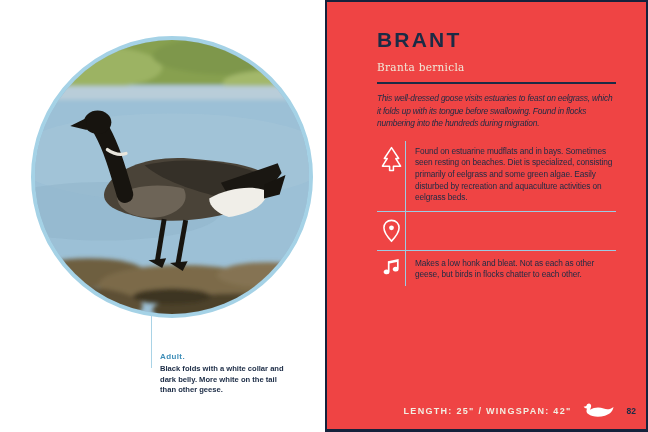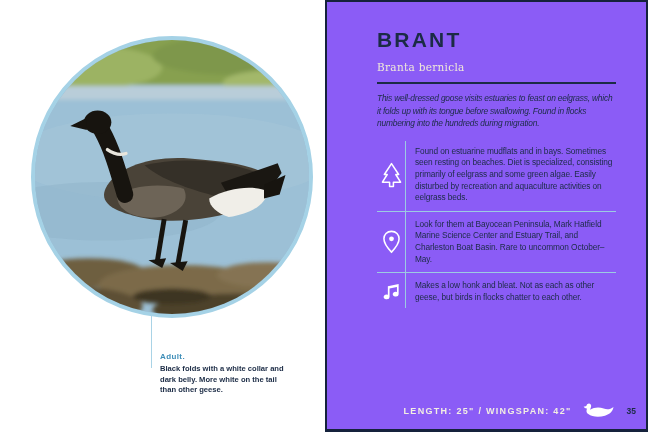--- a/index.html
+++ b/index.html
@@ -20,33 +20,33 @@
   .caption-connector {
     position:absolute; left:151px; top:316px; width:1px; height:52px; background:#A9D3E6;
   }
   .caption { position:absolute; left:160px; top:320px; width:128px; }
   .caption-label { color:#3E8EB8; font-size:8px; font-weight:bold; letter-spacing:.4px; margin-bottom:3px;margin-top:32px; }
   .caption-text { color:#1B2B45; font-size:7.6px; line-height:10.5px; font-weight:bold; }
 
   
   .panel {
     position:absolute; left:325px; top:0; width:323px; height:432px;
-    background:#8b5cf6; border:2px solid #15223C; border-bottom-width:3px;
+    background:#ef4444; border:2px solid #15223C; border-bottom-width:3px;
   }
   .panel-inner { position:absolute; left:50px; right:30px; top:0; bottom:0; }
 
   .title { margin-top:26px; font-size:21px; font-weight:800; color:#1B2B45; letter-spacing:2.2px; }
   .sci-name { margin-top:9px; font-family:"DejaVu Serif", serif; 
               color:#F0E9D9; font-size:10.5px; letter-spacing:.3px; }
   .rule { border-top:2px solid #1B2B45; margin-top:9px; }
   .description { margin-top:8px; font-size:8.4px; line-height:12.6px; color:#1B2B45; letter-spacing:-.2px;font-style:italic; }
 
   .sections { position:relative; margin-top:9px; }
   .sections::before { content:""; position:absolute; left:28px; top:2px; bottom:2px; width:1px; background:#9CCBE2; }
-  .section-row { display:flex; align-items:center; padding:7px 0; }
+  .section-row { display:flex; padding:7px 0; }
   .section-row + .section-row { border-top:1px solid #9CCBE2; }
   .icon-cell { flex:0 0 28px; width:28px; display:flex; justify-content:center; }
   .text-cell { padding-left:10px; font-size:8.3px; line-height:11.6px; color:#1B2B45; letter-spacing:-.1px; }
 
   .footer { position:absolute; right:10px; bottom:7px; display:flex; align-items:center; }
   .measurements { color:#F2EEE2; font-size:9px; font-weight:bold; letter-spacing:1.3px; }
   .goose-mark { margin-left:10px; display:flex; }
   .page-number { color:#1B2B45; font-size:8.5px; font-weight:bold; margin-left:11px; }
 </style>
 </head>
@@ -139,21 +139,20 @@
           <div class="text-cell">Found on estuarine mudflats and in bays. Sometimes seen resting on beaches. Diet is specialized, consisting primarily of eelgrass and some green algae. Easily disturbed by recreation and aquaculture activities on eelgrass beds.</div>
         </div>
 
         <div class="section-row">
           <div class="icon-cell">
             <svg width="19" height="24" viewBox="0 0 20 26">
               <path d="M10 1.5 C5 1.5 1.8 5 1.8 9.6 C1.8 15.5 10 24 10 24 C10 24 18.2 15.5 18.2 9.6 C18.2 5 15 1.5 10 1.5 Z" fill="none" stroke="#ffffff" stroke-width="1.7"></path>
               <circle cx="10" cy="9.6" r="2.6" fill="#ffffff"></circle>
             </svg>
           </div>
-          <div class="text-cell">Look for them at Bayocean Peninsula, Mark Hatfield Marine Science Center and Estuary Trail, and Charleston Boat Basin. Rare to uncommon October–May.</div>
         </div>
 
         <div class="section-row">
           <div class="icon-cell">
             <svg width="20" height="18" viewBox="0 0 22 20">
               <path d="M7.5 3.5 L19.5 1.2 L19.5 12.5 A3.3 2.6 0 1 1 17.6 10.1 L17.6 4.4 L9.4 6 L9.4 15.5 A3.3 2.6 0 1 1 7.5 13.1 Z" fill="#ffffff"></path>
             </svg>
           </div>
           <div class="text-cell">Makes a low honk and bleat. Not as each as other geese, but birds in flocks chatter to each other.</div>
         </div>
@@ -162,17 +161,17 @@
       </div>
     </div>
 
     <div class="footer">
       <span class="measurements">LENGTH: 25" / WINGSPAN: 42"</span>
       <span class="goose-mark">
         <svg width="34" height="22" viewBox="0 0 40 24">
           <path d="M6 9 C4.5 9 2.6 8.3 2 6.6 C3.6 7 4.8 6.6 5.4 5.4 C6 3.9 7.4 2.9 9 3.4 C10.6 3.9 11.1 5.5 10.6 7.2 L9.5 10.4 C14.5 7.6 20.5 7.2 25.5 9.2 C29.5 10.8 33.5 10.2 37 7.4 C36.4 12.4 32.6 16 27 17.6 C19.8 19.6 11.6 19 7.4 15.6 C4.6 13.4 5.2 10.8 6 9 Z" fill="#ffffff"></path>
         </svg>
       </span>
-      <span class="page-number">35</span>
+      <span class="page-number">82</span>
     </div>
   </div>
 
 </div>
 
 </body></html>

